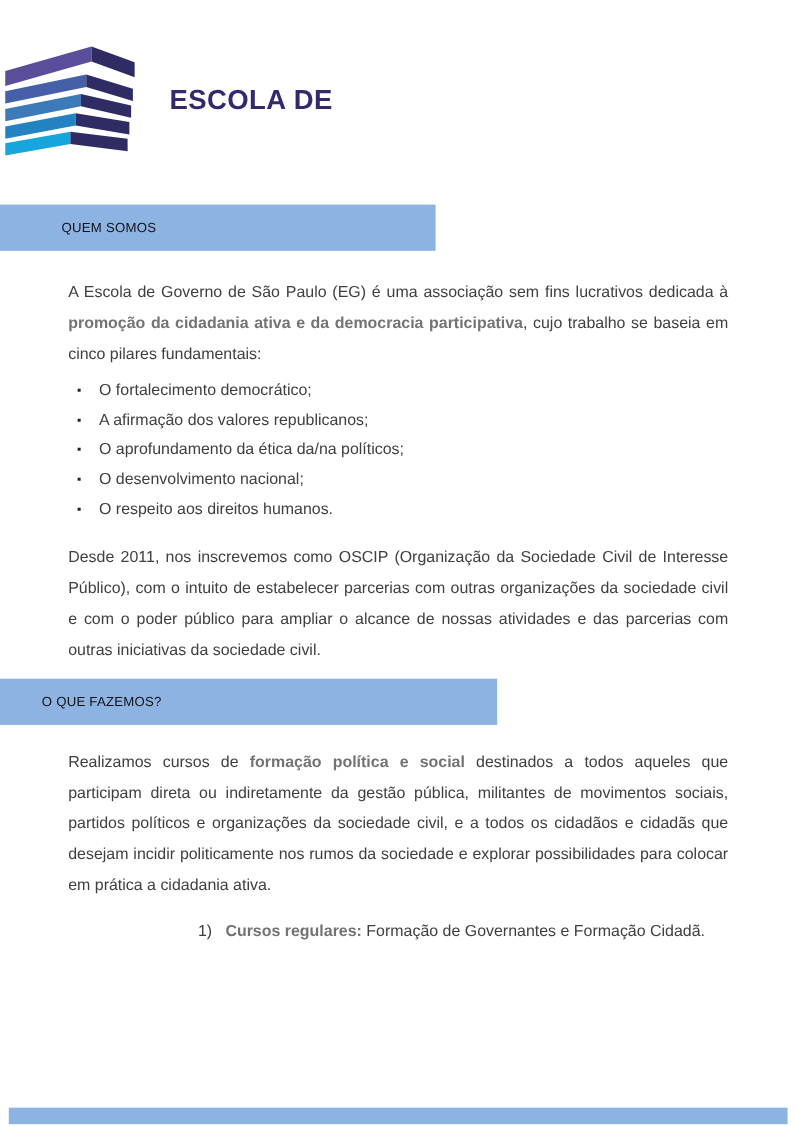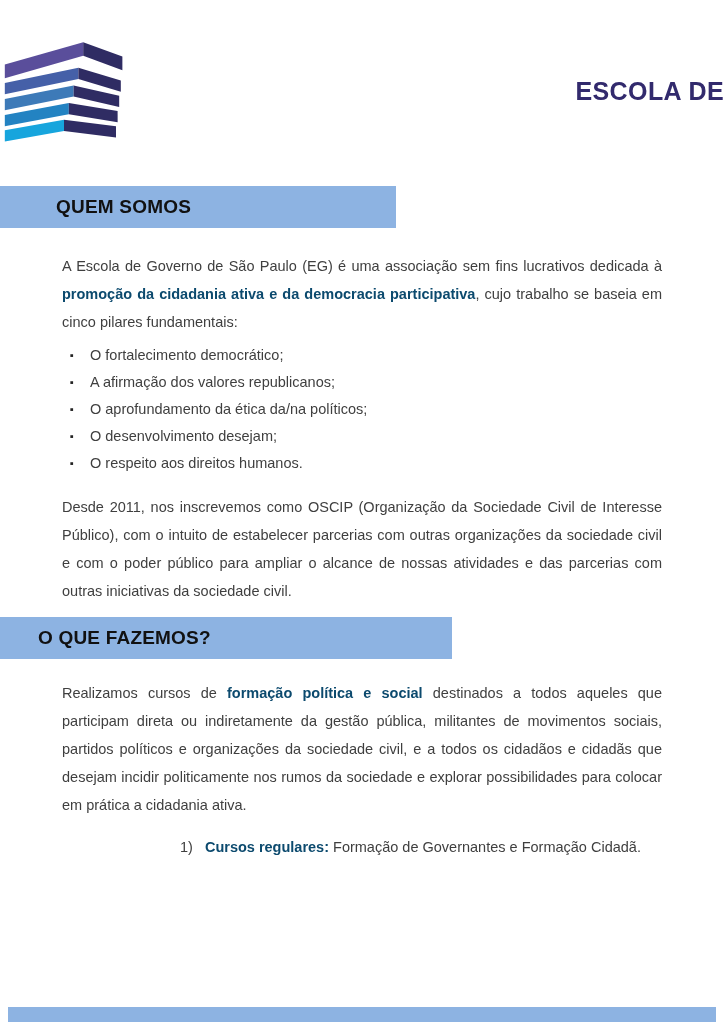--- a/index.html
+++ b/index.html
@@ -10,57 +10,57 @@
     overflow:hidden;
     font-family:"Liberation Sans", sans-serif;
     color:var(--body-text,#3f3f3f);
     box-sizing:border-box;
   }
   
   .logo-row{
     padding-top:42px;
     height:98px;
     display:flex;
-    justify-content:space-between;
+    justify-content:flex-start;
     align-items:center;
-    gap:12px;
+    gap:26px;
   }
   .logo-building{width:128px;height:104px;display:block;}
   .wordmark{
     font-weight:bold;
     font-size:25px;
     line-height:28px;
     letter-spacing:0.4px;
     color:var(--wordmark-navy,#322a6d);
   }
   
   .band{
     height:42px;
     background:var(--band-blue,#8db3e2);
     display:flex;
     align-items:center;
     box-sizing:border-box;
   }
   .band-quem{width:396px;margin-top:46px;padding-left:56px;}
   .band-fazemos{width:452px;margin-top:12px;padding-left:38px;}
   .band-title{
-    font-weight:bold;
-    font-size:19px;
+    font-weight:normal;
+    font-size:12px;
     letter-spacing:0.2px;
     color:var(--heading-text,#111111);
   }
   
   .content{margin-left:62px;width:600px;}
   .para{
     margin:0;
     font-size:14.5px;
     line-height:28px;
   }
   .just{text-align:justify;}
-  .para b, .bold-para{color:#0c4a6e;}
+  .para b, .bold-para{color:#737373;}
   .p-intro{margin-top:24px;}
   .pillars{
     list-style:none;
     margin:6px 0 0 0;
     padding:0;
   }
   .pillars li{
     font-size:14.5px;
     line-height:27px;
   }
@@ -121,21 +121,21 @@
     <span class="band-title">QUEM SOMOS</span>
   </div>
 
   <section class="content">
     <p class="para just p-intro"><span>A Escola de Governo de São Paulo (EG) é uma associação sem fins lucrativos dedicada à </span><b>promoção da cidadania ativa e da democracia participativa</b><span>, cujo trabalho se baseia em cinco pilares fundamentais:</span></p>
 
     <ul class="pillars">
       <li><span class="bullet">▪</span><span>O fortalecimento democrático;</span></li>
       <li><span class="bullet">▪</span><span>A afirmação dos valores republicanos;</span></li>
       <li><span class="bullet">▪</span><span>O aprofundamento da ética da/na políticos;</span></li>
-      <li><span class="bullet">▪</span><span>O desenvolvimento desejam;</span></li>
+      <li><span class="bullet">▪</span><span>O desenvolvimento nacional;</span></li>
       <li><span class="bullet">▪</span><span>O respeito aos direitos humanos.</span></li>
     </ul>
 
 
     <p class="para just p-oscip">Desde 2011, nos inscrevemos como OSCIP (Organização da Sociedade Civil de Interesse Público), com o intuito de estabelecer parcerias com outras organizações da sociedade civil e com o poder público para ampliar o alcance de nossas atividades e das parcerias com outras iniciativas da sociedade civil.</p>
   </section>
 
   <div class="band band-fazemos">
     <span class="band-title">O QUE FAZEMOS?</span>
   </div>

